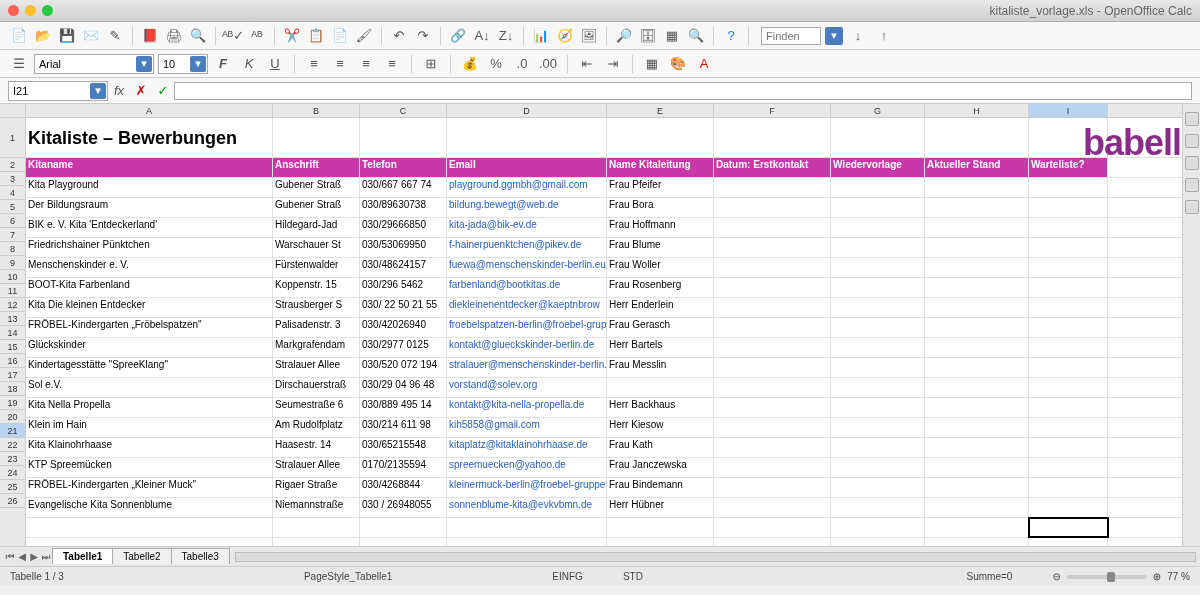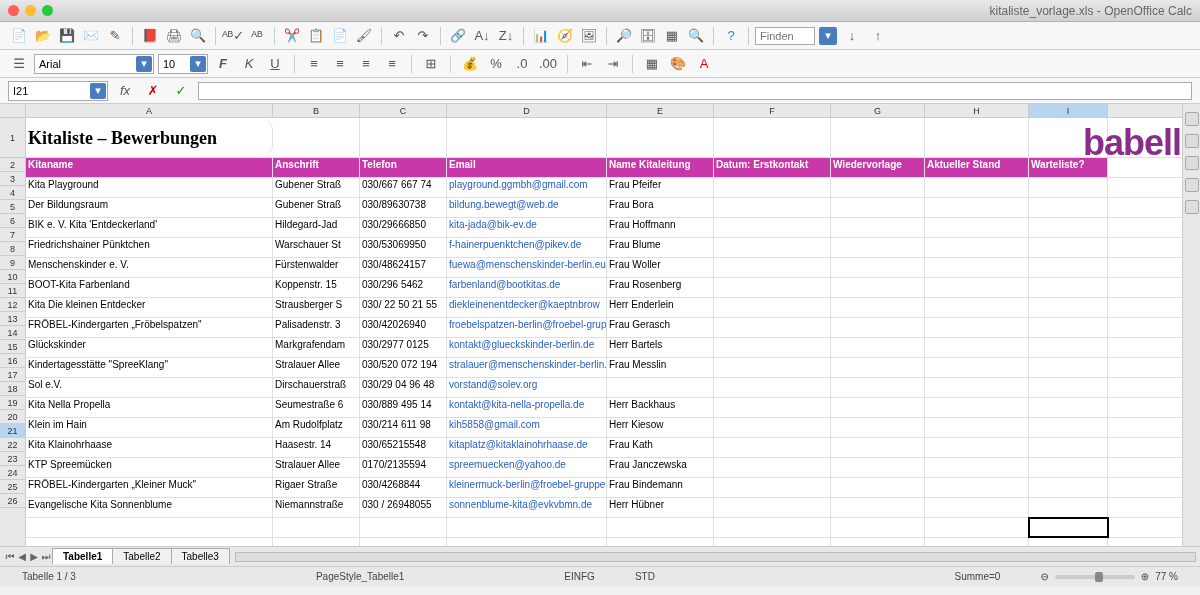--- a/index.html
+++ b/index.html
@@ -5,54 +5,54 @@
 * { box-sizing: border-box; margin: 0; padding: 0; font-family: "Helvetica Neue", Arial, sans-serif; }
 body { background: #f0f0f0; width: 1200px; height: 595px; overflow: hidden; font-size: 11px; }
 .titlebar { height: 22px; background: linear-gradient(#e8e8e8,#d0d0d0); display: flex; align-items: center; padding: 0 8px; border-bottom: 1px solid #b0b0b0; }
 .traffic { display: flex; gap: 6px; }
 .dot { width: 11px; height: 11px; border-radius: 50%; }
 .dot.r { background: #ff5f57; } .dot.y { background: #ffbd2e; } .dot.g { background: #28c940; }
 .title { flex: 1; text-align: right; color: #666; font-size: 12px; }
 .toolbar { background: #f7f7f7; border-bottom: 1px solid #ccc; padding: 3px 8px; display: flex; align-items: center; gap: 2px; flex-wrap: nowrap; height: 28px; }
 .tbtn { width: 22px; height: 22px; display: inline-flex; align-items: center; justify-content: center; border: 1px solid transparent; border-radius: 3px; cursor: pointer; font-size: 13px; color: #555; }
 .sep { width: 1px; height: 18px; background: #ccc; margin: 0 4px; }
-.find-box { display: flex; align-items: center; gap: 4px; }
+.find-box { display: flex; align-items: center; gap: 4px; margin-left: 6px; }
 .find-box input { height: 18px; width: 60px; border: 1px solid #aaa; padding: 0 4px; font-size: 11px; }
 .find-box .dd { background: #4a7dbf; color: #fff; width: 18px; height: 18px; display: flex; align-items: center; justify-content: center; border-radius: 2px; }
 .fmt-row { background: #f7f7f7; border-bottom: 1px solid #ccc; padding: 3px 8px; display: flex; align-items: center; gap: 4px; height: 28px; }
 .combo { height: 20px; border: 1px solid #aaa; background: #fff; display: flex; align-items: center; padding: 0 4px; font-size: 11px; }
 .combo .arr { margin-left: auto; background: #4a7dbf; color: #fff; width: 16px; height: 16px; display: flex; align-items: center; justify-content: center; margin-right: -3px; border-radius: 2px; }
 .fname { width: 120px; } .fsize { width: 50px; }
-.formula-row { background: #f7f7f7; border-bottom: 1px solid #ccc; padding: 3px 8px; display: flex; align-items: center; gap: 6px; height: 26px; }
+.formula-row { background: #f7f7f7; border-bottom: 1px solid #ccc; padding: 3px 8px; display: flex; align-items: center; height: 26px; }
 .cellref { width: 100px; }
 .formula-input { flex: 1; height: 18px; border: 1px solid #aaa; background: #fff; padding: 0 4px; }
 .sheet-area { display: flex; height: 442px; background: #fff; }
 .rowhdr-col { width: 26px; background: #e8e8e8; border-right: 1px solid #ccc; }
 .rowhdr-col .rh { height: 14px; border-bottom: 1px solid #ccc; text-align: center; font-size: 9px; color: #333; line-height: 14px; }
 .rowhdr-col .rh.tall { height: 40px; line-height: 40px; }
 .rowhdr-col .rh.sel { background: #b8d4f0; }
 .grid { flex: 1; overflow: hidden; position: relative; }
 .colhdr { display: flex; height: 14px; background: #e8e8e8; border-bottom: 1px solid #ccc; }
 .ch { border-right: 1px solid #ccc; text-align: center; font-size: 9px; color: #333; line-height: 14px; }
 .ch.sel { background: #b8d4f0; }
 .row { display: flex; height: 20px; border-bottom: 1px solid #e0e0e0; }
 .row.tall { height: 40px; }
 .cell { border-right: 1px solid #e0e0e0; padding: 0 2px; font-size: 10px; line-height: 14px; white-space: nowrap; overflow: hidden; }
 .cell.link { color: #2860c4; }
 .row.hdr .cell { background: #c838a8; color: #fff; font-weight: bold; }
 .row.tall .cell { line-height: 40px; }
-.title-cell { font-size: 18px; font-weight: bold; font-family: Liberation Serif, serif; border-radius: 13px; }
+.title-cell { font-size: 18px; font-weight: bold; font-family: Liberation Sans, sans-serif; }
 .logo { position: absolute; right: 10px; top: 18px; font-size: 36px; font-weight: 700; color: #8a2d8a; letter-spacing: -1px; }
 .cursor-cell { outline: 2px solid #000; outline-offset: -1px; }
 .tabs { height: 20px; background: #e8e8e8; border-top: 1px solid #ccc; display: flex; align-items: center; padding: 0 4px; gap: 0; font-size: 10px; }
 .tabnav { width: 12px; text-align: center; color: #666; cursor: pointer; }
 .tab { padding: 2px 10px; background: #f0f0f0; border: 1px solid #aaa; border-bottom: none; margin-right: -1px; cursor: pointer; }
 .tab.active { background: #fff; font-weight: bold; }
 .tabs .scroll { flex: 1; height: 10px; background: #ddd; margin-left: 6px; border: 1px solid #bbb; }
-.status { height: 20px; background: #e8e8e8; border-top: 1px solid #ccc; display: flex; align-items: center; padding: 0 22px; font-size: 10px; color: #444; gap: 40px; }
+.status { height: 20px; background: #e8e8e8; border-top: 1px solid #ccc; display: flex; align-items: center; padding: 0 10px; font-size: 10px; color: #444; gap: 40px; }
 .status .sp { flex: 1; }
 .zoom { display: flex; align-items: center; gap: 6px; }
 .zoom .slider { width: 80px; height: 4px; background: #ccc; border-radius: 2px; position: relative; }
 .zoom .slider::after { content: ''; position: absolute; width: 8px; height: 10px; background: #888; border-radius: 2px; left: 50%; top: -3px; }
 .right-dock { position: absolute; right: 0; top: 104px; width: 18px; background: #e8e8e8; border-left: 1px solid #ccc; height: 442px; display: flex; flex-direction: column; align-items: center; gap: 8px; padding-top: 8px; }
 .right-dock .di { width: 14px; height: 14px; background: #ddd; border: 1px solid #aaa; border-radius: 2px; }
 .cA{width:247px}.cB{width:87px}.cC{width:87px}.cD{width:160px}.cE{width:107px}.cF{width:117px}.cG{width:94px}.cH{width:104px}.cI{width:79px}
 </style>
 </head>
 <body>

